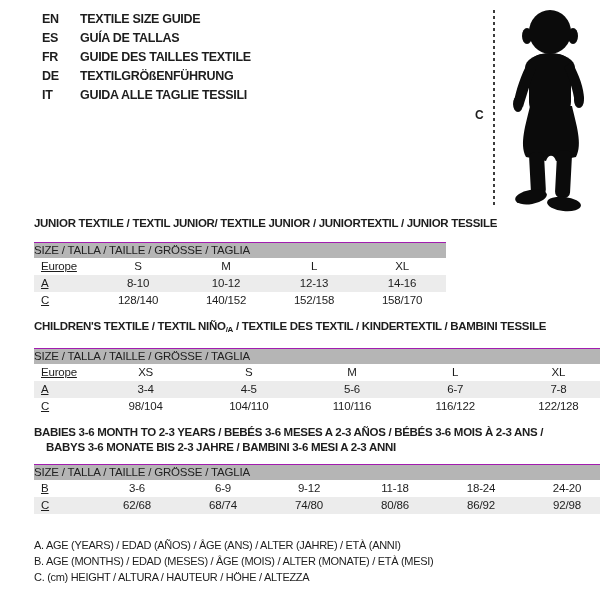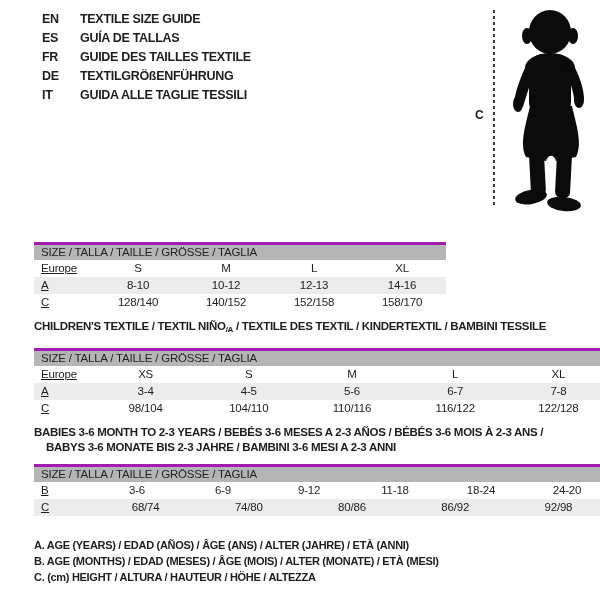--- a/index.html
+++ b/index.html
@@ -16,28 +16,28 @@
   .measure-line{position:absolute;left:473px;top:10px;width:2px;height:198px;
     background-image:repeating-linear-gradient(to bottom,#3c3c3c 0px,#3c3c3c 3px,transparent 3px,transparent 6px);}
   .measure-label{position:absolute;left:455px;top:108px;font-size:12px;font-weight:bold;}
   .baby{position:absolute;left:482px;top:6px;width:100px;height:206px;}
   
   .sec-title{position:absolute;left:14px;font-weight:bold;font-size:11.5px;
              letter-spacing:-0.3px;white-space:nowrap;}
   .sub{font-size:8px;vertical-align:-2px;}
   
   .size-table{position:absolute;left:14px;font-size:11.5px;letter-spacing:-0.2px;}
-  .size-header{background:#b5b5b5;border-top:3px solid #a21caf;height:15px;line-height:15px;
-               padding-left:7px;color:#222;}
+  .size-header{background:#b5b5b5;border-top:1px solid #a21caf;height:15px;line-height:15px;
+               color:#222;}
   .trow{display:flex;height:17px;line-height:17px;}
   .trow.shaded{background:#ececec;}
   .rlabel{width:60px;padding-left:7px;box-sizing:border-box;text-decoration:underline;}
   .cell{flex:1;text-align:center;}
   
-  .footnotes{position:absolute;left:14px;top:537px;font-weight:bold;font-size:11px;
+  .footnotes{position:absolute;left:14px;top:537px;font-weight:normal;font-size:11px;
              line-height:16px;letter-spacing:-0.3px;}
 </style>
 </head>
 <body>
 
 <div class="page">
 
   <div class="langs">
     <div class="lang-row">
       <span class="lang-code">EN</span>
@@ -75,20 +75,21 @@
       <path d="M70,56 C77,69 82,82 82,93 L73,97 C71,84 67,71 62,61 Z"></path>
       <ellipse cx="77" cy="94" rx="5" ry="8"></ellipse>
       <path d="M28,100 C24,118 17,138 24,151 L44,155 C46,148 52,148 54,155 L74,151 C81,138 74,118 70,100 Z"></path>
       <rect x="28" y="146" width="15" height="44" rx="6" transform="rotate(-3 35 168)"></rect>
       <rect x="54" y="144" width="15" height="48" rx="6" transform="rotate(3 61 168)"></rect>
       <ellipse cx="29" cy="191" rx="16" ry="7" transform="rotate(-10 29 191)"></ellipse>
       <ellipse cx="62" cy="198" rx="17" ry="7" transform="rotate(6 62 198)"></ellipse>
     </g>
   </svg>
 
+  <div class="sec-title" style="top:217px;">JUNIOR TEXTILE / TEXTIL JUNIOR/ TEXTILE JUNIOR / JUNIORTEXTIL / JUNIOR TESSILE</div>
   <div class="size-table" style="top:242px;width:412px;">
     <div class="size-header">SIZE / TALLA / TAILLE / GRÖSSE / TAGLIA</div>
     <div class="trow">
       <span class="rlabel">Europe</span>
       <span class="cell">S</span>
       <span class="cell">M</span>
       <span class="cell">L</span>
       <span class="cell">XL</span>
     </div>
     <div class="trow shaded">
@@ -144,20 +145,21 @@
       <span class="rlabel">B</span>
       <span class="cell">3-6</span>
       <span class="cell">6-9</span>
       <span class="cell">9-12</span>
       <span class="cell">11-18</span>
       <span class="cell">18-24</span>
       <span class="cell">24-20</span>
     </div>
     <div class="trow shaded">
       <span class="rlabel">C</span>
+      <span class="cell">62/68</span>
       <span class="cell">68/74</span>
       <span class="cell">74/80</span>
       <span class="cell">80/86</span>
       <span class="cell">86/92</span>
       <span class="cell">92/98</span>
     </div>
   </div>
 
   <div class="footnotes">
     <div>A. AGE (YEARS) / EDAD (AÑOS) / ÂGE (ANS) / ALTER (JAHRE) / ETÀ (ANNI)</div>

